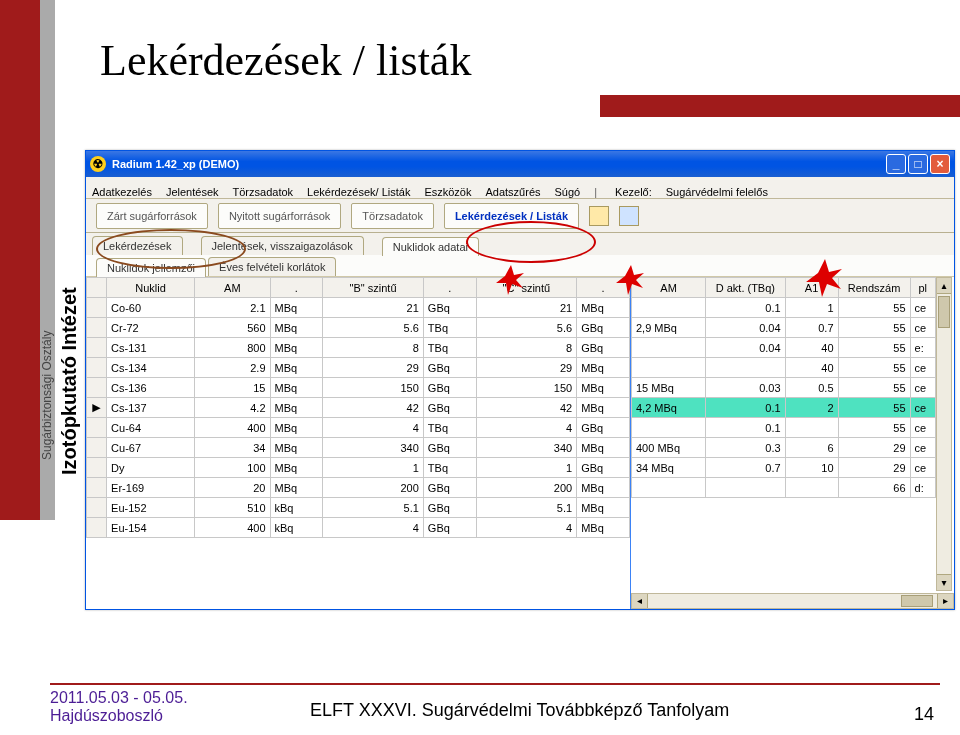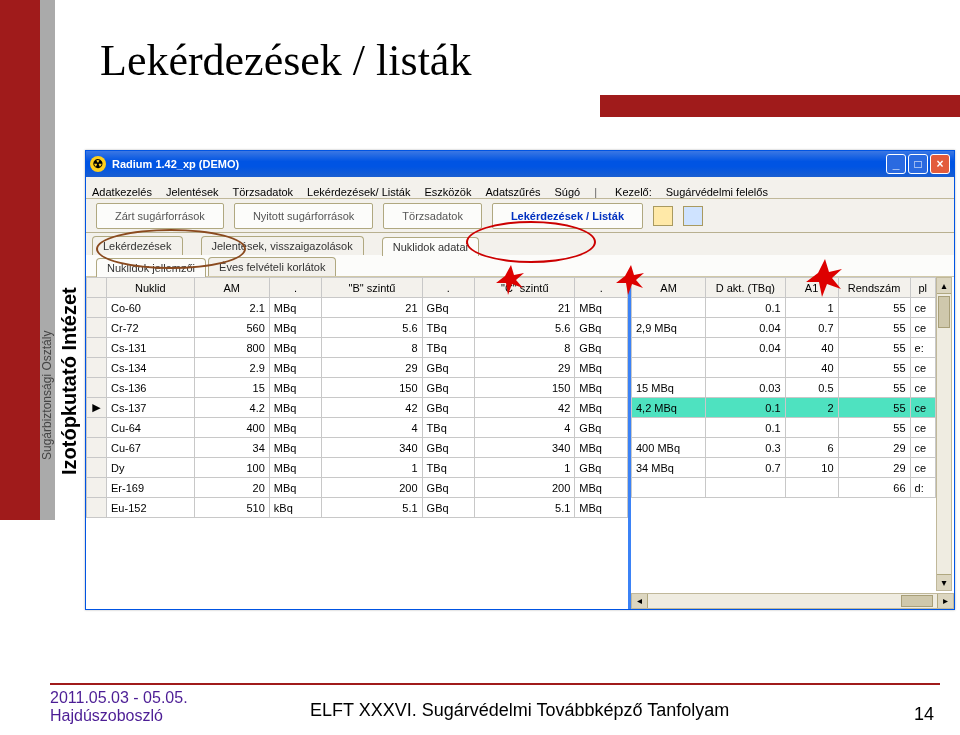--- a/index.html
+++ b/index.html
@@ -23,38 +23,38 @@
   .titlebar .ico { width:16px; height:16px; background:#ffcf1b; border-radius:50%; margin-right:6px; display:flex; align-items:center; justify-content:center; color:#000; font-size:12px;}
   .titlebar .sp { flex:1;}
   .winbtn { width:20px; height:20px; margin-left:2px; background:#2a6ae0; border:1px solid #fff; border-radius:3px; display:flex; align-items:center; justify-content:center; color:#fff; font-weight:bold; font-size:12px;}
   .winbtn.close{ background:#e35b3b;}
   
   .menubar { height:22px; background:#f3f1ec; border-bottom:1px solid #c0b89a; display:flex; align-items:flex-end; padding:0 6px; gap:14px; color:#000;}
   .menubar span{ cursor:default;}
   .menubar .kezelo{ margin-left:4px;}
   
   .toolbar { height:34px; background:#f3f1ec; border-bottom:1px solid #b8b090; display:flex; align-items:center; padding:2px 10px; gap:10px;}
-  .bigtab { flex: 0 0 auto; height:26px; padding:4px 18px; background:#fcfcfa; border:1px solid #b0a880; border-radius:2px; display:flex; align-items:center; color:#555;}
+  .bigtab { flex: 0 0 auto; height:26px; padding:4px 10px; background:#fcfcfa; border:1px solid #b0a880; border-radius:2px; display:flex; align-items:center; color:#555;}
   .bigtab.active{ color:#0030c0; font-weight:bold;}
   .tool-icn { width:20px; height:20px; background:#ffe9a8; border:1px solid #a99a60;}
   
   
   .subtabs { height:22px; background:#f3f1ec; display:flex; align-items:flex-end; padding:0 6px; gap:16px;}
   .subtab { padding:3px 10px; border:1px solid #b0a880; border-bottom:none; background:#f3f1ec; border-radius:4px 4px 0 0; margin-right:2px; color:#333;}
   .subtab.active{ background:#fcfcfa; position:relative; top:1px;}
   .subtabs2 { height:22px; background:#fcfcfa; border-bottom:1px solid #d0c8a8; display:flex; align-items:center; padding:2px 10px 0 10px;}
   
   
   .ellipse { position:absolute; border:2px solid; border-radius:50%; background:transparent; pointer-events:none;}
   .star { position:absolute; pointer-events:none;}
   .star svg polygon{ fill:#d00;}
   
   
   .tables { display:flex; position:relative; height:calc(100% - 26px - 22px - 34px - 22px - 22px); background:#fff; }
-  .lgrid { flex:0 0 545px; border-right:3px solid #3b82f6;}
+  .lgrid { flex:0 0 545px; border-right:1px solid #3b82f6;}
   .rgrid { flex:1; position:relative;}
   table { border-collapse:collapse; width:100%; table-layout:fixed; font-size:11px;}
   th,td { border:1px solid #c8c8c8; padding:2px 4px; height:20px; white-space:nowrap; overflow:hidden; background:#fff;}
   th { background:#f3f1ec; font-weight:normal; text-align:center;}
   td.num{ text-align:right;}
   td.lbl{ text-align:left;}
   tr.hl td{ background:#4ee2c0;}
   .rowmark{ width:14px; text-align:center; background:#f3f1ec !important;}
   .scroll-v { position:absolute; right:2px; top:0; bottom:18px; width:16px; background:#efece1; border:1px solid #c0b89a;}
   .scroll-v .arr{ height:16px; background:#dcd6c0; border-bottom:1px solid #b0a880; text-align:center; font-size:10px; line-height:16px;}
@@ -258,20 +258,30 @@
             <tr>
               <td class="rowmark"></td>
               <td class="lbl">Eu-152</td>
               <td class="num">510</td>
               <td class="lbl">kBq</td>
               <td class="num">5.1</td>
               <td class="lbl">GBq</td>
               <td class="num">5.1</td>
               <td class="lbl">MBq</td>
             </tr>
+            <tr>
+              <td class="rowmark"></td>
+              <td class="lbl">Eu-154</td>
+              <td class="num">400</td>
+              <td class="lbl">kBq</td>
+              <td class="num">4</td>
+              <td class="lbl">GBq</td>
+              <td class="num">4</td>
+              <td class="lbl">MBq</td>
+            </tr>
           </tbody>
       </table>
     </div>
     <div class="rgrid">
       <table id="rtable" style="width:calc(100% - 18px)">
         <colgroup>
             <col style="width:70px">
             <col style="width:75px">
             <col style="width:50px">
             <col style="width:68px">

